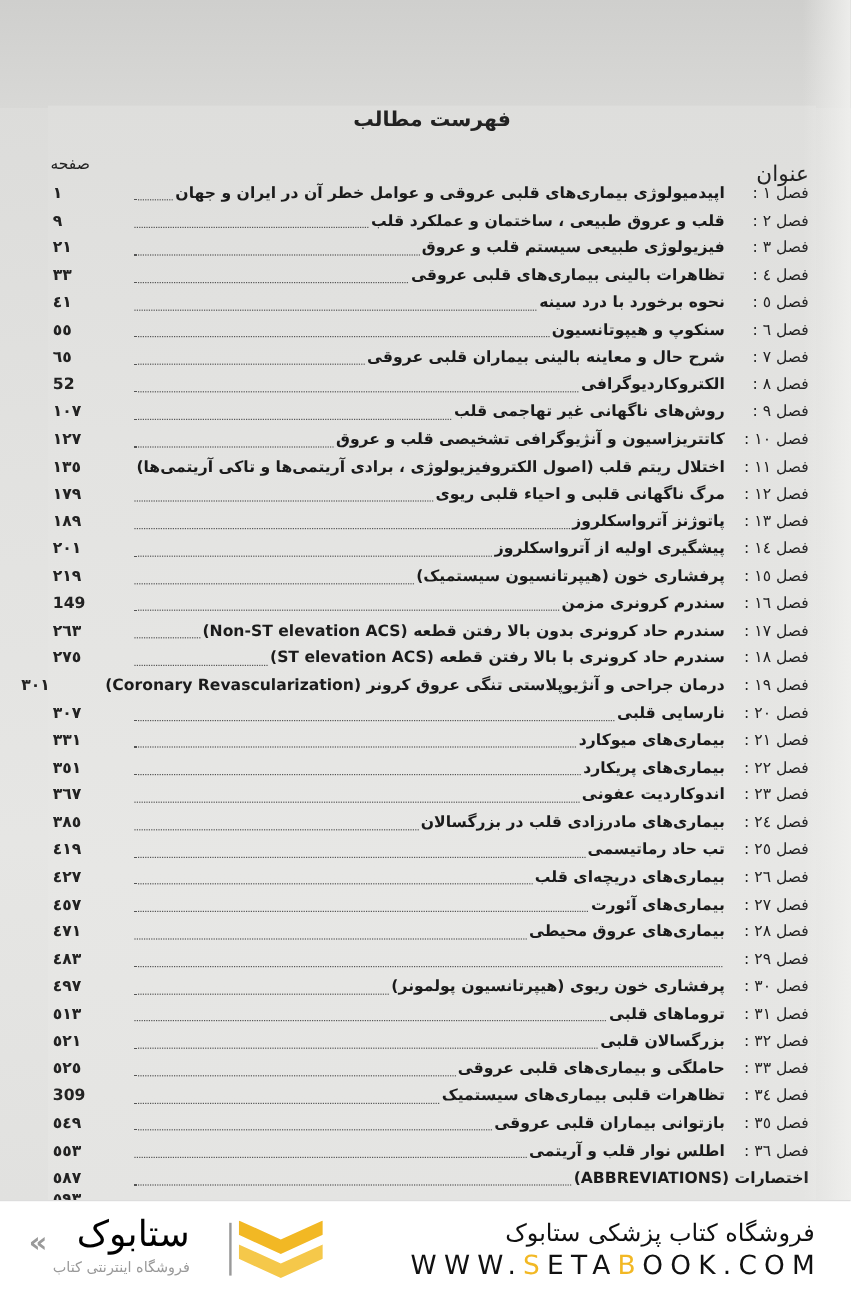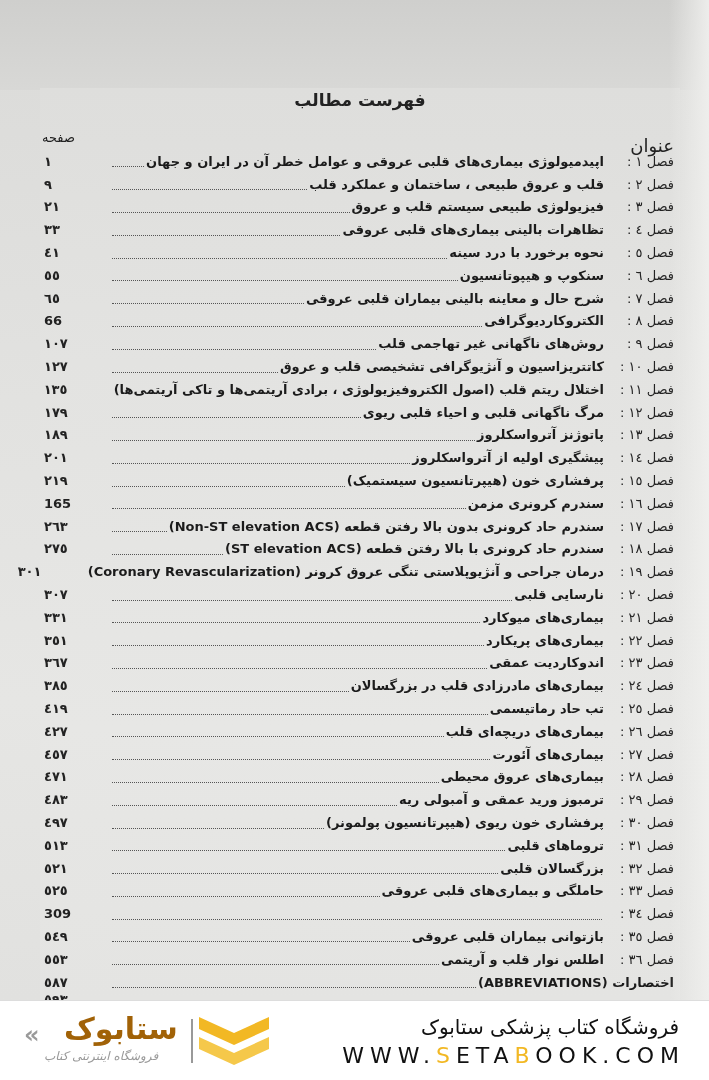--- a/index.html
+++ b/index.html
@@ -61,23 +61,23 @@
     }
     .store-url {
       position:absolute; right:24px; top:42px; font-size:22px; letter-spacing:6px; color:#111;
       font-family:"DejaVu Sans", sans-serif;
       margin-left:34px;
     }
     .store-url .hl { color:#f2b824; }
     .logo { position:absolute; left:24px; top:10px; width:250px; height:60px; }
     .logo-mark { position:absolute; left:175px; top:6px; }
     .logo-sep { position:absolute; left:167px; top:8px; width:2px; height:44px; background:#999; }
-    .logo-word { position:absolute; left:6px; top:0px; font-size:30px; font-weight:bold; color:#a16207; letter-spacing:-1px; }
+    .logo-word { position:absolute; left:6px; top:0px; font-size:30px; font-weight:normal; color:#000000; letter-spacing:-1px; }
     .logo-arrows { position:absolute; left:0; top:10px; font-size:24px; color:#9a9a9a; font-weight:bold; }
-    .logo-sub { position:absolute; left:20px; top:38px; font-size:12px; color:#999; direction:rtl;font-style:italic; }
+    .logo-sub { position:absolute; left:20px; top:38px; font-size:12px; color:#999; direction:rtl; }
   </style>
 </head>
 <body>
 
 <div class="photo">
   <div class="page">
     <div class="toc-title">فهرست مطالب</div>
     <div class="hdr-title">عنوان</div>
     <div class="hdr-page">صفحه</div>
     <div class="rows" id="rows">
@@ -120,21 +120,21 @@
         <div class="row">
           <span class="ch-label">فصل ۷ :</span>
           <span class="ch-title">شرح حال و معاینه بالینی بیماران قلبی عروقی</span>
           <span class="dots"></span>
           <span class="pg">٦٥</span>
         </div>
         <div class="row">
           <span class="ch-label">فصل ۸ :</span>
           <span class="ch-title">الکتروکاردیوگرافی</span>
           <span class="dots"></span>
-          <span class="pg">66</span>
+          <span class="pg">52</span>
         </div>
         <div class="row">
           <span class="ch-label">فصل ۹ :</span>
           <span class="ch-title">روش‌های ناگهانی غیر تهاجمی قلب</span>
           <span class="dots"></span>
           <span class="pg">۱۰۷</span>
         </div>
         <div class="row">
           <span class="ch-label">فصل ۱۰ :</span>
           <span class="ch-title">کاتتریزاسیون و آنژیوگرافی تشخیصی قلب و عروق</span>
@@ -168,21 +168,21 @@
         <div class="row">
           <span class="ch-label">فصل ۱٥ :</span>
           <span class="ch-title">پرفشاری خون (هیپرتانسیون سیستمیک)</span>
           <span class="dots"></span>
           <span class="pg">۲۱۹</span>
         </div>
         <div class="row">
           <span class="ch-label">فصل ۱٦ :</span>
           <span class="ch-title">سندرم کرونری مزمن</span>
           <span class="dots"></span>
-          <span class="pg">165</span>
+          <span class="pg">149</span>
         </div>
         <div class="row">
           <span class="ch-label">فصل ۱۷ :</span>
           <span class="ch-title">سندرم حاد کرونری بدون بالا رفتن قطعه (Non-ST elevation ACS)</span>
           <span class="dots"></span>
           <span class="pg">۲٦۳</span>
         </div>
         <div class="row">
           <span class="ch-label">فصل ۱۸ :</span>
           <span class="ch-title">سندرم حاد کرونری با بالا رفتن قطعه (ST elevation ACS)</span>
@@ -208,21 +208,21 @@
           <span class="pg">۳۳۱</span>
         </div>
         <div class="row">
           <span class="ch-label">فصل ۲۲ :</span>
           <span class="ch-title">بیماری‌های پریکارد</span>
           <span class="dots"></span>
           <span class="pg">۳٥۱</span>
         </div>
         <div class="row">
           <span class="ch-label">فصل ۲۳ :</span>
-          <span class="ch-title">اندوکاردیت عمقی</span>
+          <span class="ch-title">اندوکاردیت عفونی</span>
           <span class="dots"></span>
           <span class="pg">۳٦۷</span>
         </div>
         <div class="row">
           <span class="ch-label">فصل ۲٤ :</span>
           <span class="ch-title">بیماری‌های مادرزادی قلب در بزرگسالان</span>
           <span class="dots"></span>
           <span class="pg">۳۸٥</span>
         </div>
         <div class="row">
@@ -244,21 +244,20 @@
           <span class="pg">٤٥۷</span>
         </div>
         <div class="row">
           <span class="ch-label">فصل ۲۸ :</span>
           <span class="ch-title">بیماری‌های عروق محیطی</span>
           <span class="dots"></span>
           <span class="pg">٤۷۱</span>
         </div>
         <div class="row">
           <span class="ch-label">فصل ۲۹ :</span>
-          <span class="ch-title">ترمبوز ورید عمقی و آمبولی ریه</span>
           <span class="dots"></span>
           <span class="pg">٤۸۳</span>
         </div>
         <div class="row">
           <span class="ch-label">فصل ۳۰ :</span>
           <span class="ch-title">پرفشاری خون ریوی (هیپرتانسیون پولمونر)</span>
           <span class="dots"></span>
           <span class="pg">٤۹۷</span>
         </div>
         <div class="row">
@@ -274,20 +273,21 @@
           <span class="pg">٥۲۱</span>
         </div>
         <div class="row">
           <span class="ch-label">فصل ۳۳ :</span>
           <span class="ch-title">حاملگی و بیماری‌های قلبی عروقی</span>
           <span class="dots"></span>
           <span class="pg">٥۲٥</span>
         </div>
         <div class="row">
           <span class="ch-label">فصل ۳٤ :</span>
+          <span class="ch-title">تظاهرات قلبی بیماری‌های سیستمیک</span>
           <span class="dots"></span>
           <span class="pg">309</span>
         </div>
         <div class="row">
           <span class="ch-label">فصل ۳٥ :</span>
           <span class="ch-title">بازتوانی بیماران قلبی عروقی</span>
           <span class="dots"></span>
           <span class="pg">٥٤۹</span>
         </div>
         <div class="row">

